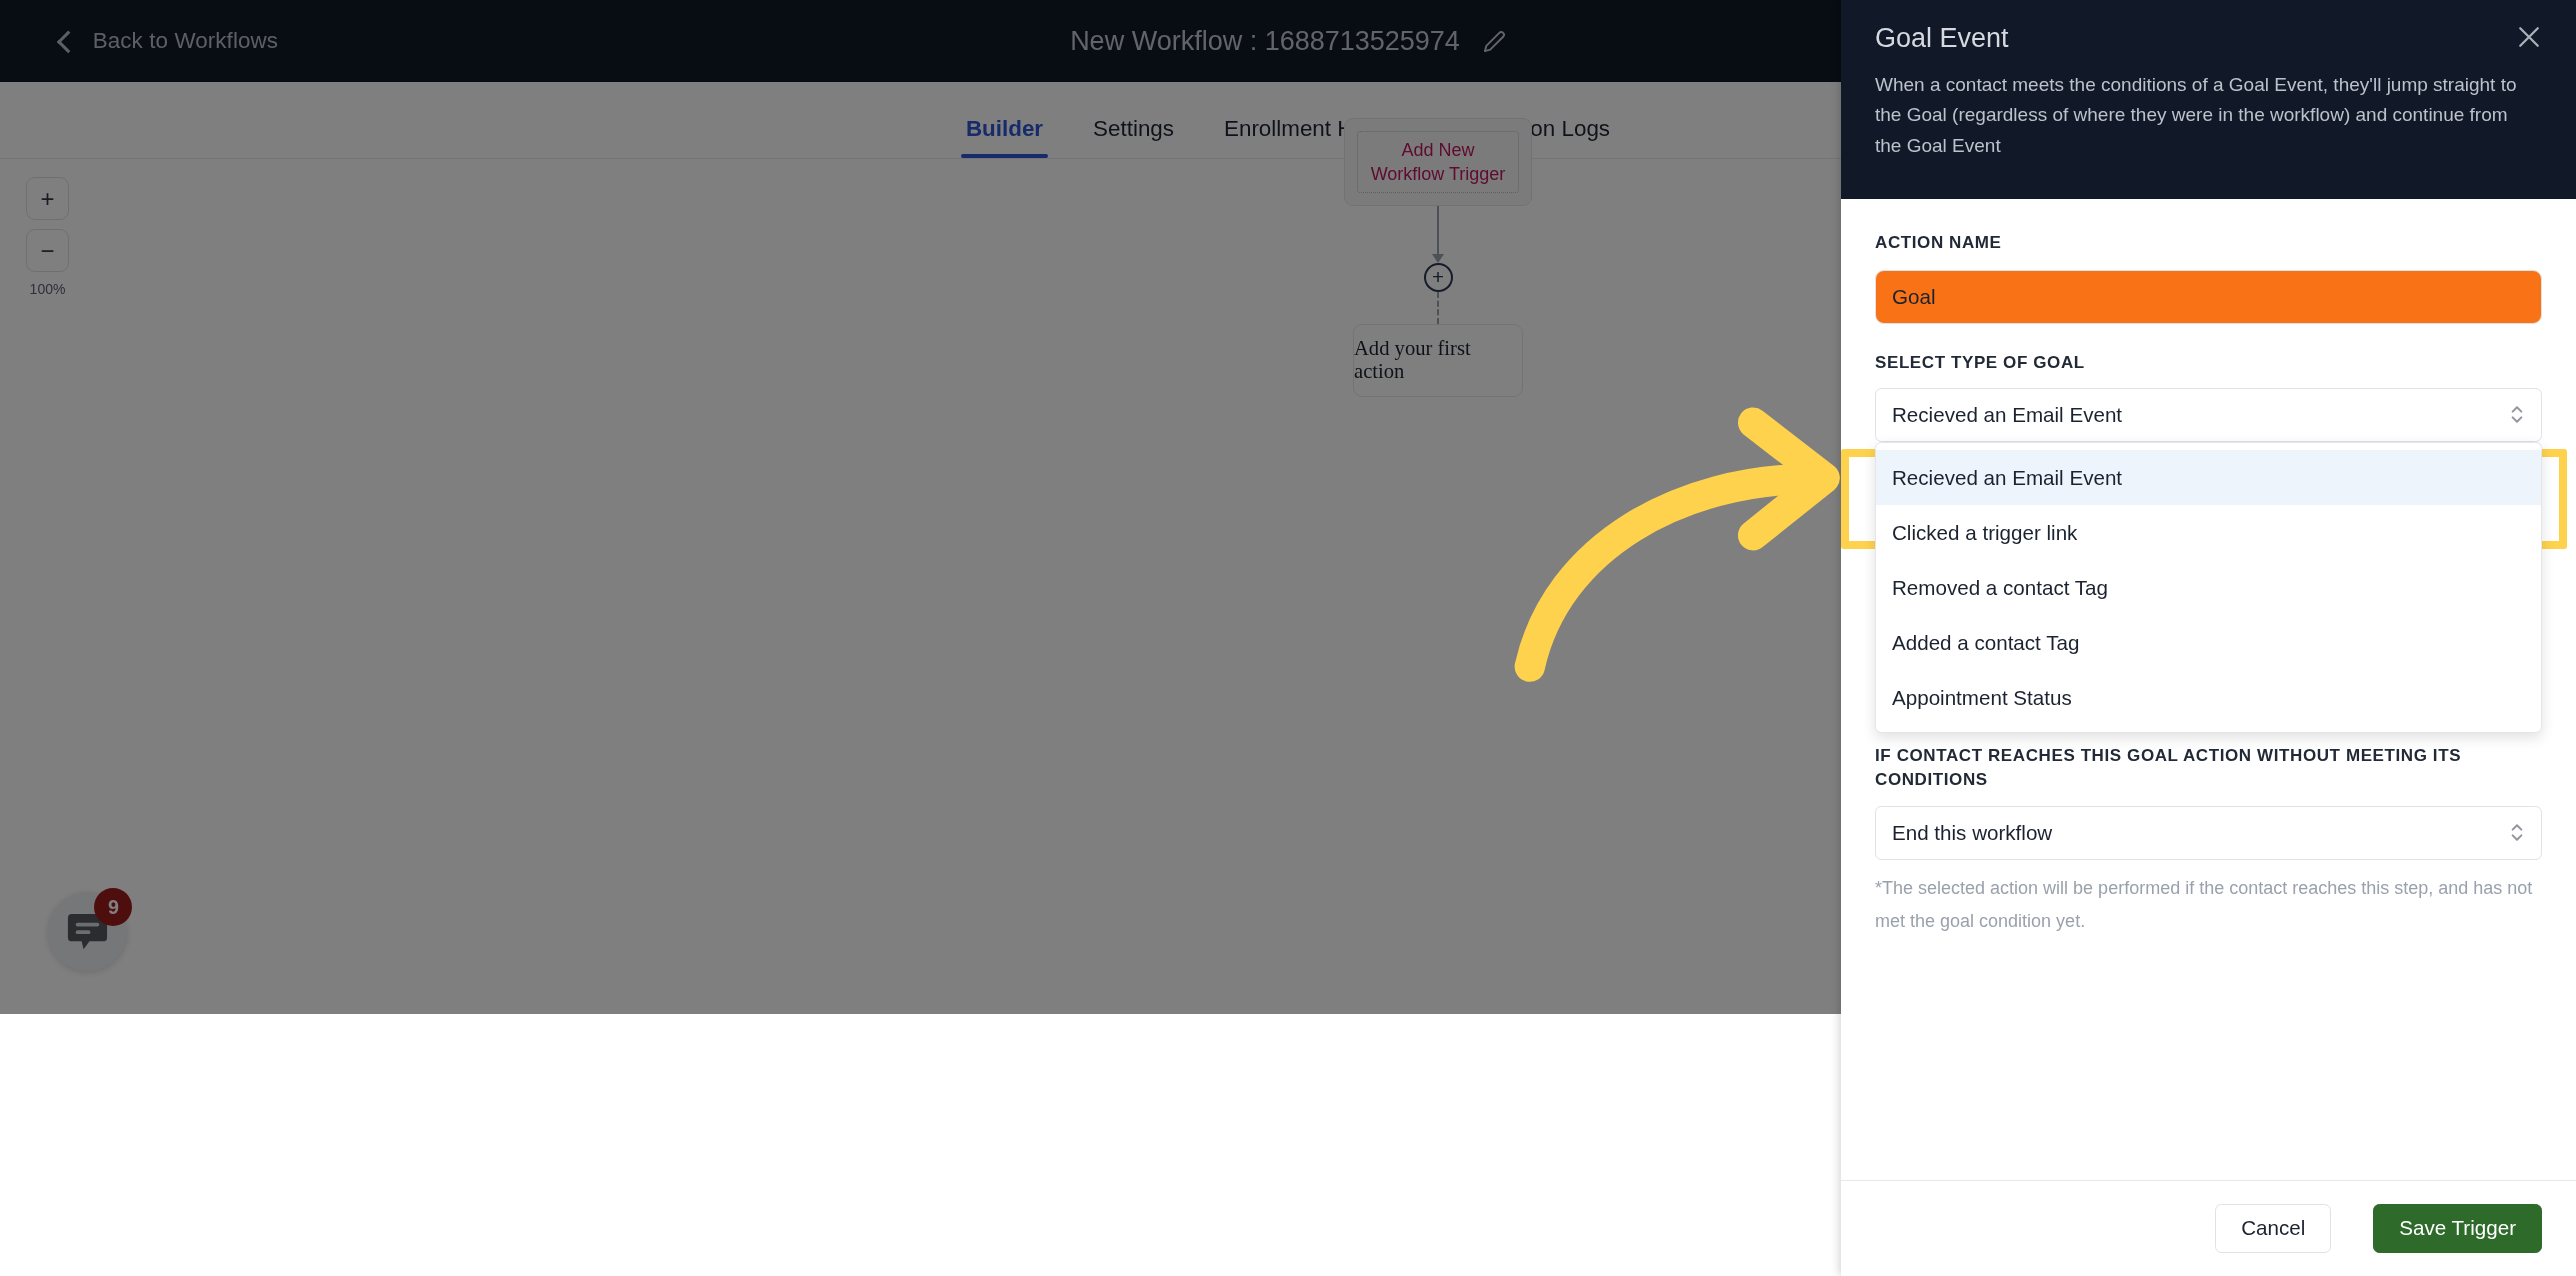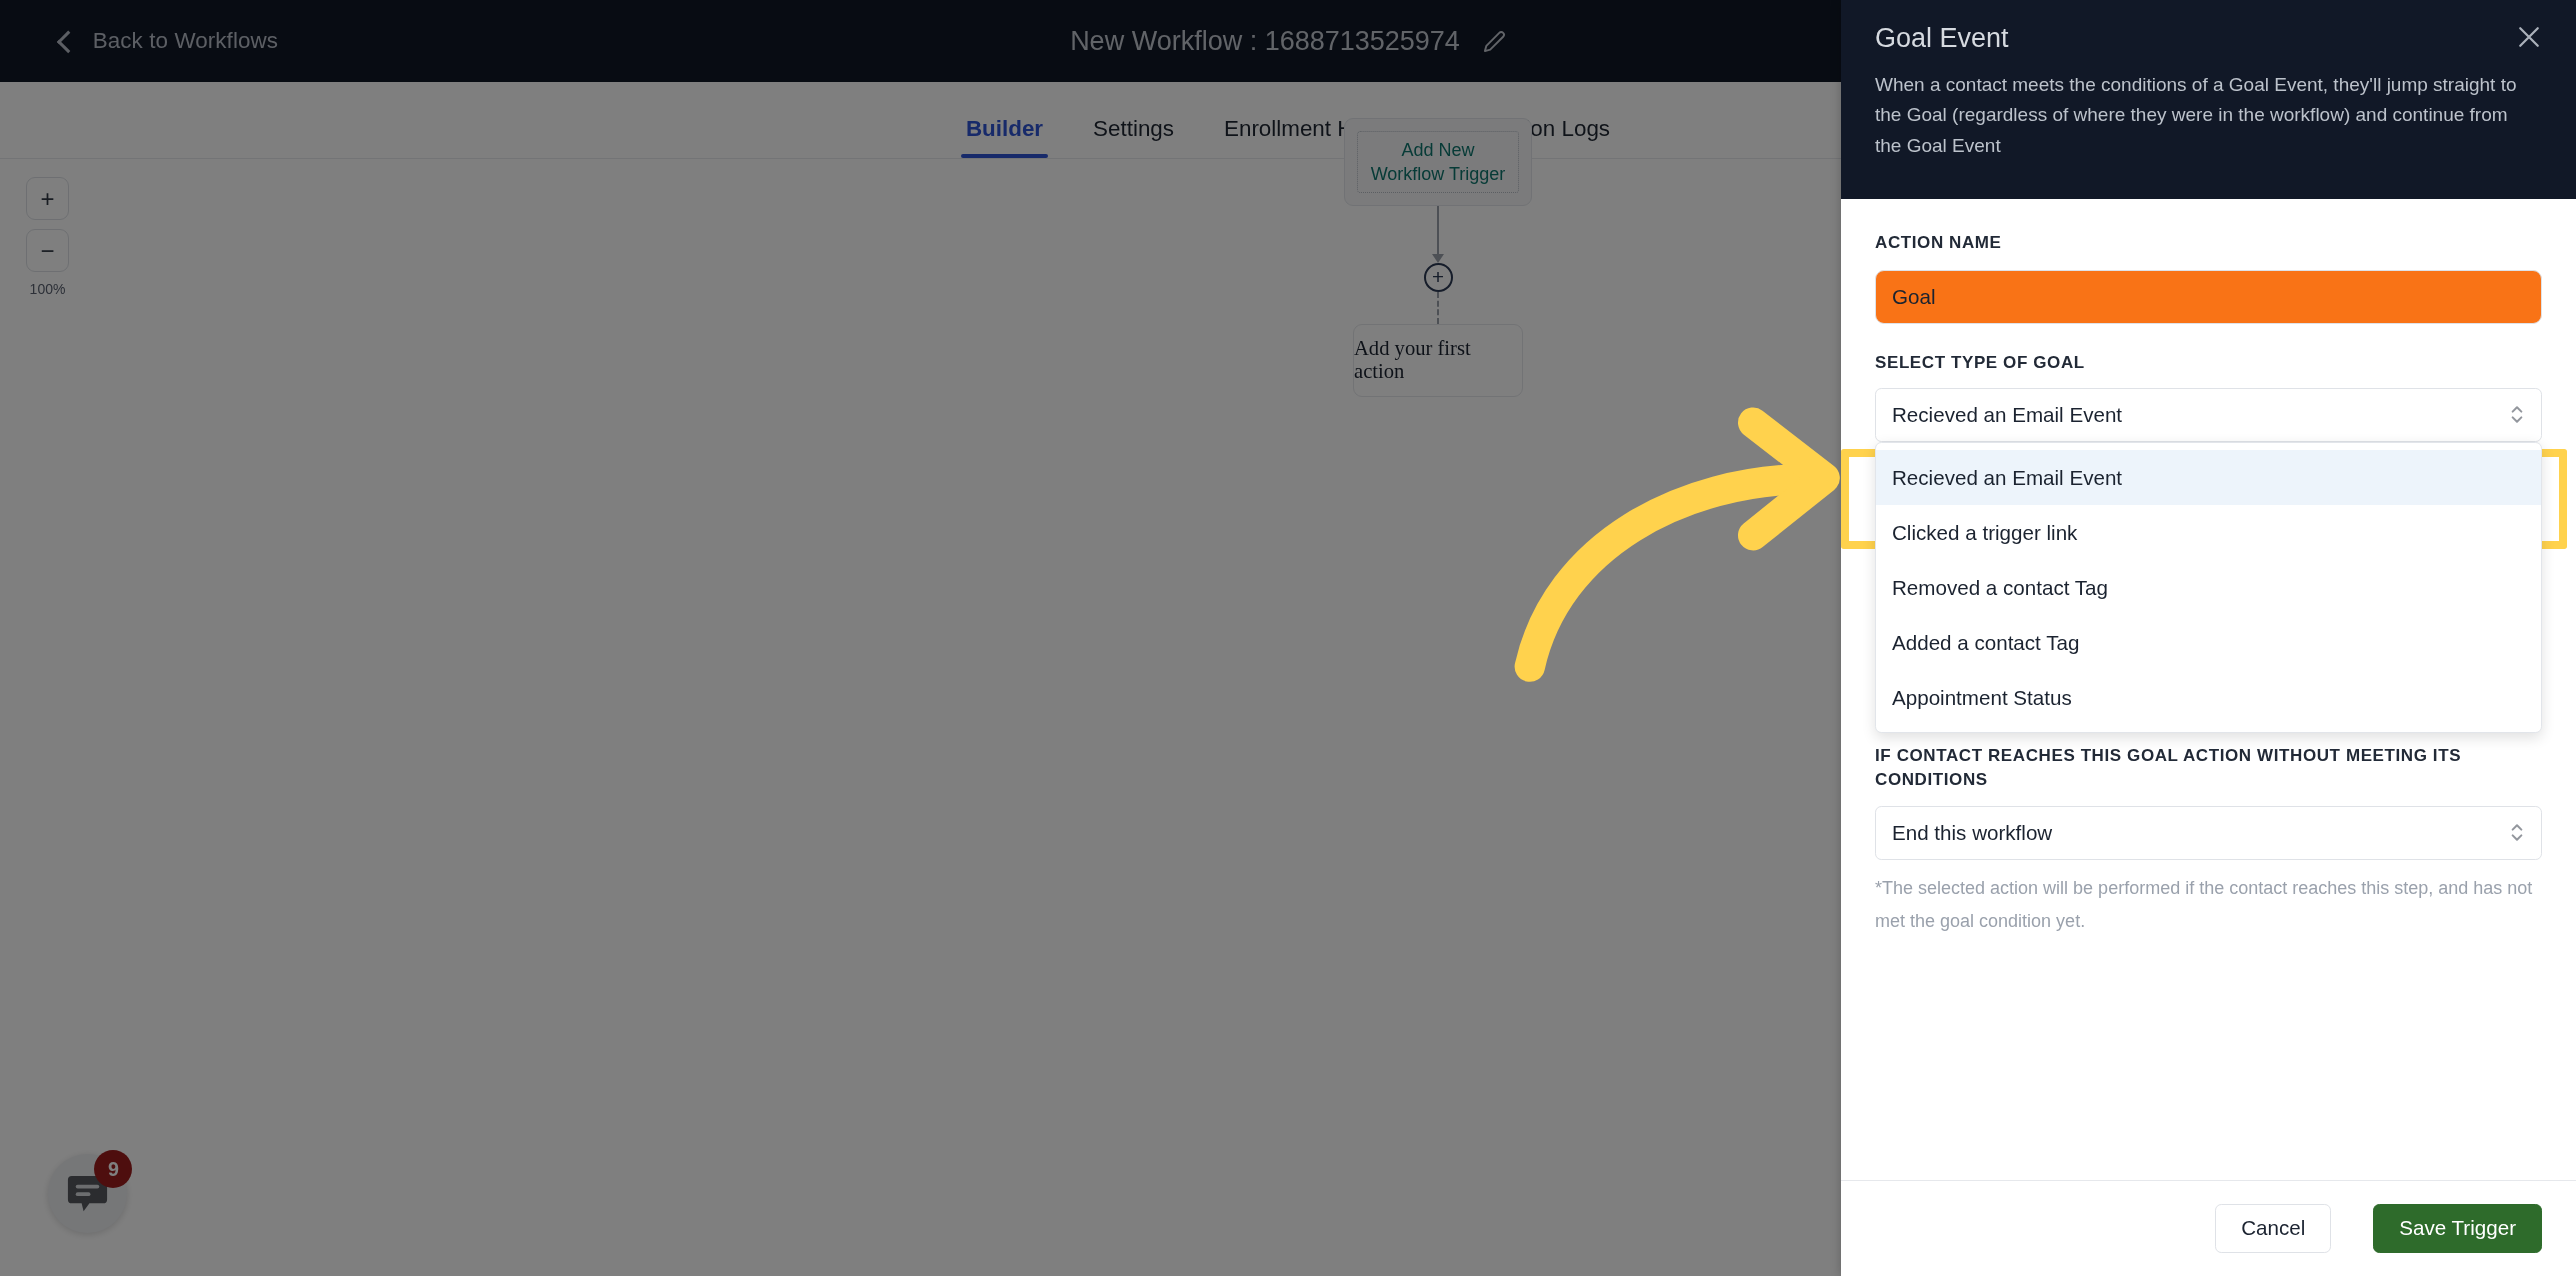--- a/index.html
+++ b/index.html
@@ -3,21 +3,21 @@
 <meta charset="utf-8">
 <style>
   * { box-sizing: border-box; margin: 0; padding: 0; }
   html, body {
     width: 2576px; height: 1276px;
     overflow: hidden;
     font-family: "Liberation Sans", sans-serif;
     background: #ffffff;
   }
 
-  #root { position: relative; width: 2576px; height: 1276px; }
+  #root { position: relative; width: 2576px; height: 1014px; }
 
   
   .app { position: absolute; inset: 0; background: #ffffff; }
 
   .topbar {
     position: absolute; top: 0; left: 0; width: 2576px; height: 82px;
     background: #111827; display: flex; align-items: center;
   }
   .back-btn {
     display: flex; align-items: center; gap: 18px;
@@ -75,21 +75,21 @@
   .trigger-card {
     width: 188px; height: 88px; margin: 0 auto;
     background: #f6f7f9; border: 0.9px solid #e2e5ea; border-radius: 9px;
     display: flex; align-items: center; justify-content: center;
     padding: 11.6px;
   }
   .trigger-inner {
     width: 100%; height: 100%;
     border: 1.8px dotted #b7bcc5; border-radius: 3.6px;
     display: flex; align-items: center; justify-content: center;
-    text-align: center; color: #0f766e; font-size: 18px; line-height: 1.35;
+    text-align: center; color: #be185d; font-size: 18px; line-height: 1.35;
     padding: 0 9px;
   }
 
   .connector { width: 1.8px; height: 55px; background: #9aa0aa; margin: 0 auto; position: relative; }
   .connector::after {
     content: ""; position: absolute; bottom: -1.8px; left: -5.4px;
     width: 0; height: 0;
     border-left: 6.3px solid transparent; border-right: 6.3px solid transparent;
     border-top: 9.8px solid #9aa0aa;
   }

